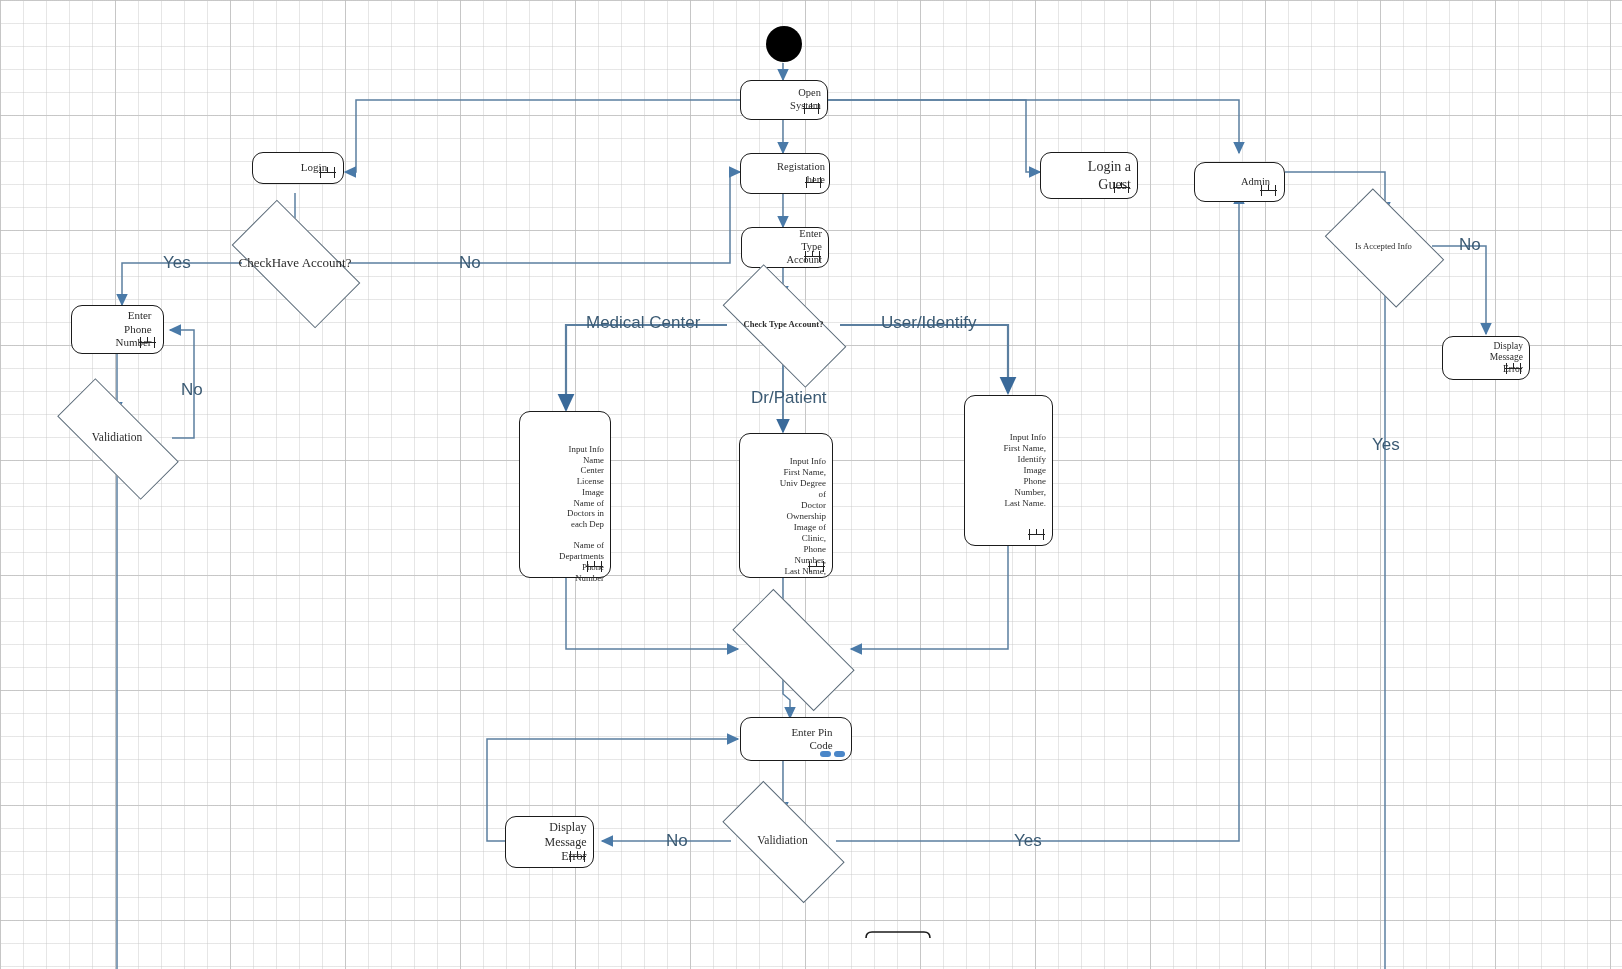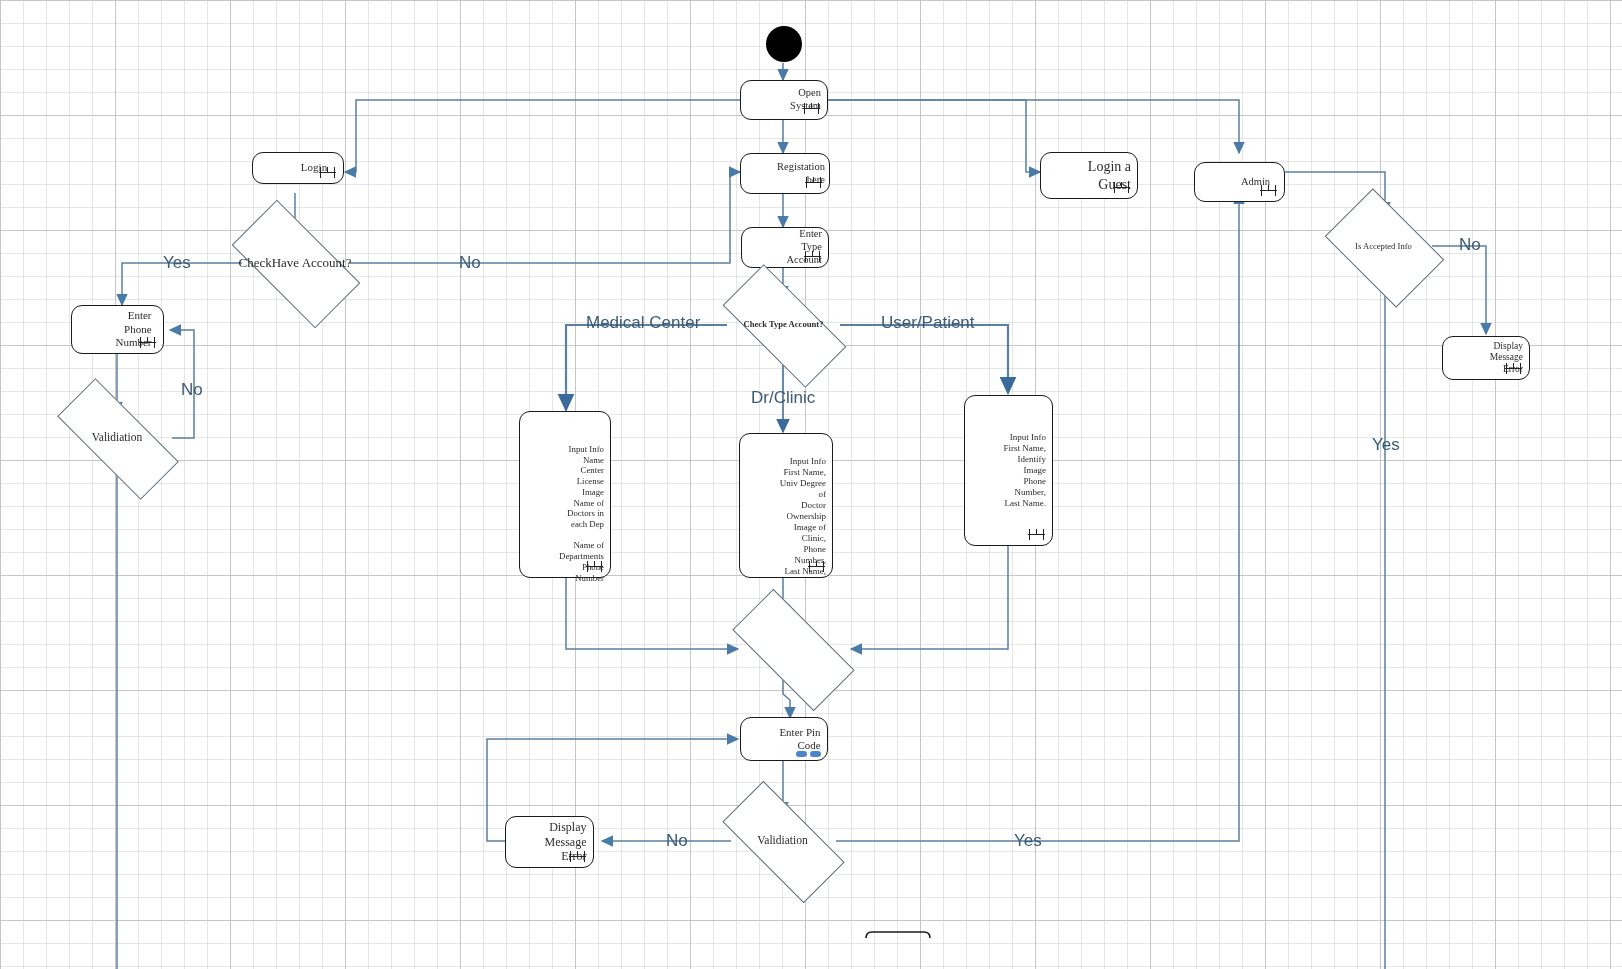--- a/index.html
+++ b/index.html
@@ -273,21 +273,21 @@
         <i class="v2"></i>
         <i class="v3"></i>
       </span>
   </div>
 
   <div class="node dia" style="left:736px;top:621px;width:113px;height:56px;">
     <span class="dshape"></span>
     <span class="dlabel" style="font-size:10px;"></span>
   </div>
 
-  <div class="node act" style="left:740px;top:717px;width:88px;height:44px;font-size:11px;">
+  <div class="node act" style="left:740px;top:717px;width:112px;height:44px;font-size:11px;">
     <span class="txt">Enter Pin
 Code</span>
     <span class="handles" style="right:6px;bottom:3px;">
         <b></b>
         <b></b>
       </span>
   </div>
 
   <div class="node dia" style="left:726px;top:813px;width:113px;height:56px;">
     <span class="dshape"></span>
@@ -303,20 +303,20 @@
         <i class="v1"></i>
         <i class="v2"></i>
         <i class="v3"></i>
       </span>
   </div>
 
   <div class="elab" style="left:163px;top:253px;font-size:17px;">Yes</div>
   <div class="elab" style="left:459px;top:253px;font-size:17px;">No</div>
   <div class="elab" style="left:181px;top:380px;font-size:17px;">No</div>
   <div class="elab" style="left:586px;top:313px;font-size:17px;">Medical Center</div>
-  <div class="elab" style="left:881px;top:313px;font-size:17px;">User/Patient</div>
-  <div class="elab" style="left:751px;top:388px;font-size:17px;">Dr/Clinic</div>
+  <div class="elab" style="left:881px;top:313px;font-size:17px;">User/Identify</div>
+  <div class="elab" style="left:751px;top:388px;font-size:17px;">Dr/Patient</div>
   <div class="elab" style="left:1459px;top:235px;font-size:17px;">No</div>
   <div class="elab" style="left:1372px;top:435px;font-size:17px;">Yes</div>
   <div class="elab" style="left:666px;top:831px;font-size:17px;">No</div>
   <div class="elab" style="left:1014px;top:831px;font-size:17px;">Yes</div>
 
 </div>
 
 </body></html>

